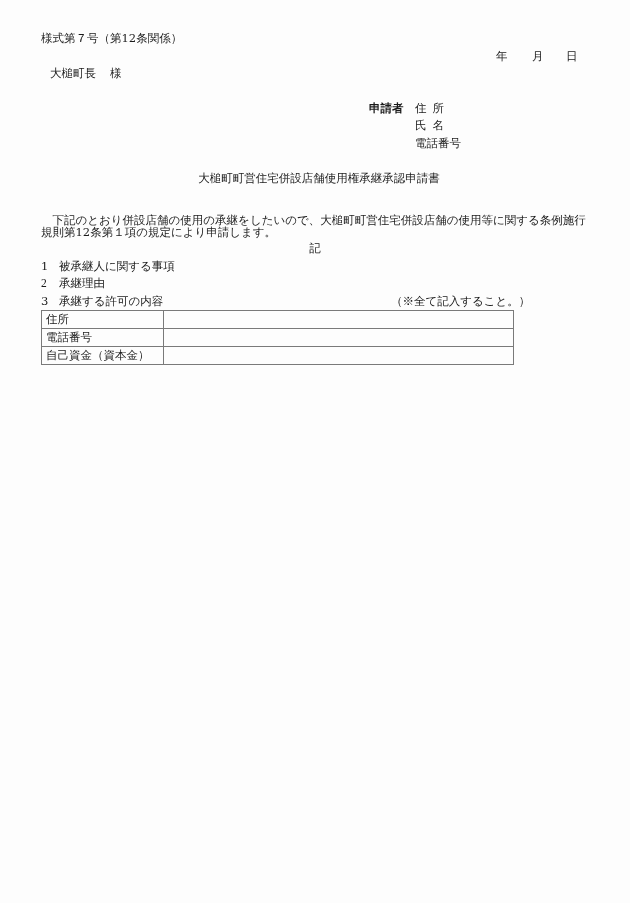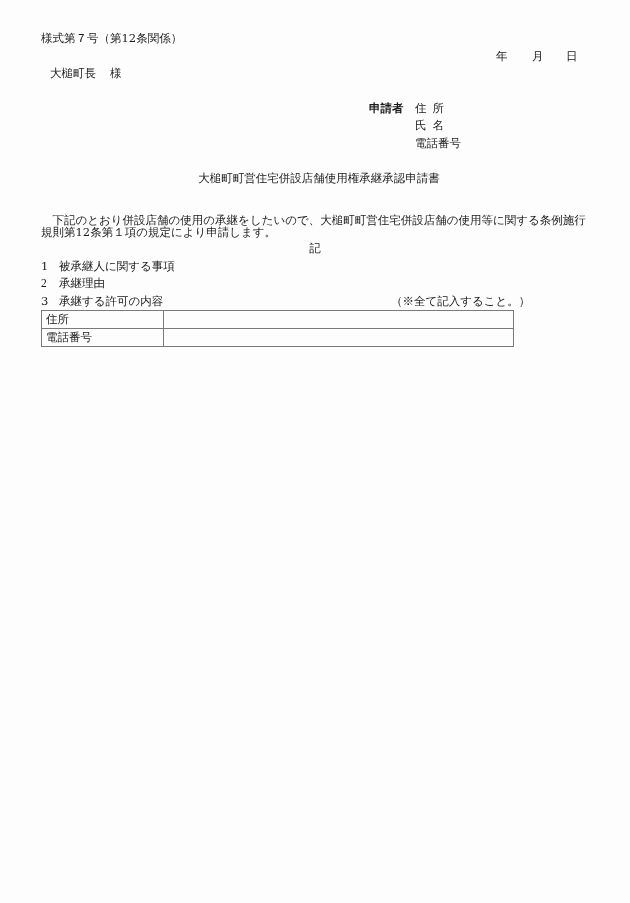--- a/index.html
+++ b/index.html
@@ -121,16 +121,20 @@
       </colgroup>
     <tbody>
         <tr class="row-short">
       <td class="label">住所</td>
       <td colspan="2"></td>
     </tr>
     <tr class="row-short">
       <td class="label">電話番号</td>
       <td colspan="2"></td>
     </tr>
+    <tr class="row-short">
+      <td class="label">自己資金（資本金）</td>
+      <td colspan="2"></td>
+    </tr>
   </tbody>
     </table>
 
 </div>
 
 </body></html>

